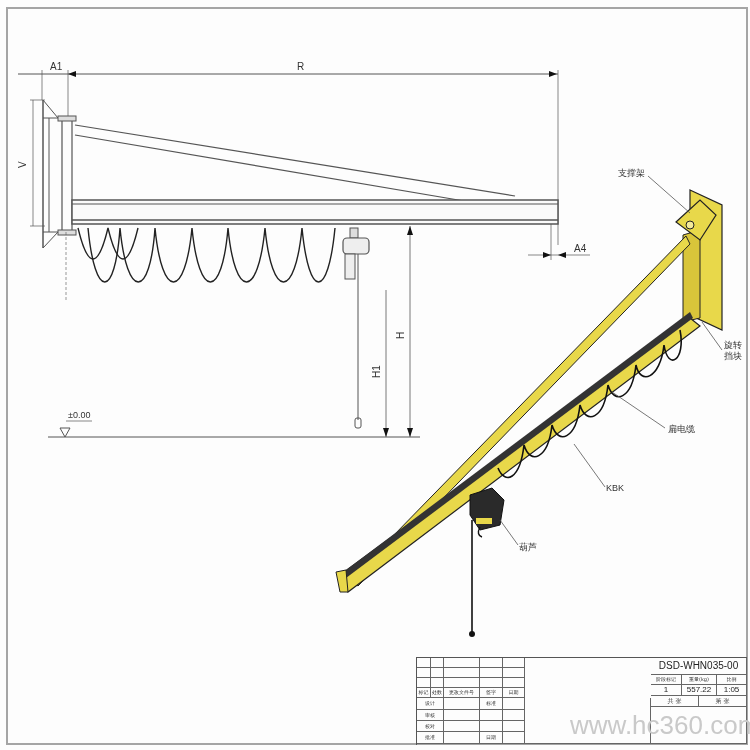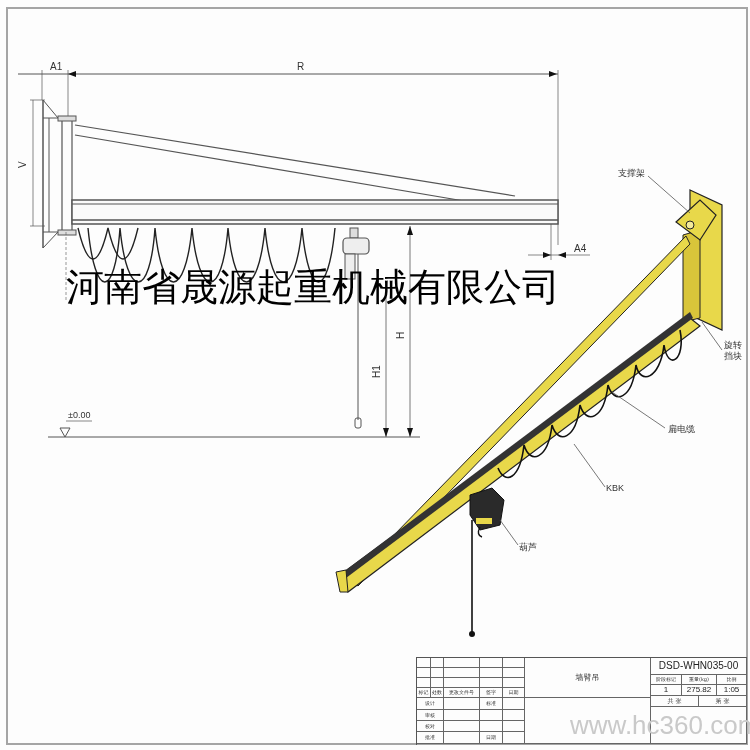--- a/index.html
+++ b/index.html
@@ -121,21 +121,20 @@
   </g>
   <text class="callout" x="618" y="176">支撑架</text>
   <text class="callout" x="724" y="350" style="writing-mode:tb"></text>
   <text class="callout" x="668" y="432">扁电缆</text>
   <text class="callout" x="606" y="491" style="font-family:'Liberation Sans',sans-serif;">KBK</text>
   <text class="callout" x="519" y="550">葫芦</text>
 </svg>
 
 <div style="position:absolute;left:724px;top:340px;width:22px;font-family:Liberation Sans, sans-serif;font-size:9px;color:#333;line-height:11px;word-break:break-all;">旋转挡块</div>
 
-<div class="company">河南省晟源起重机械有限公司</div>
 
 <div class="tb">
 
   <div class="tb-cell" style="left:0;top:0;width:14px;height:10px;"></div>
   <div class="tb-cell" style="left:14px;top:0;width:13px;height:10px;"></div>
   <div class="tb-cell" style="left:27px;top:0;width:36px;height:10px;"></div>
   <div class="tb-cell" style="left:63px;top:0;width:23px;height:10px;"></div>
   <div class="tb-cell" style="left:86px;top:0;width:22px;height:10px;"></div>
   <div class="tb-cell" style="left:0;top:10px;width:14px;height:10px;"></div>
   <div class="tb-cell" style="left:14px;top:10px;width:13px;height:10px;"></div>
@@ -164,29 +163,28 @@
   <div class="tb-cell" style="left:86px;top:52px;width:22px;height:11px;"></div>
   <div class="tb-cell" style="left:0;top:63px;width:27px;height:11px;">校对</div>
   <div class="tb-cell" style="left:27px;top:63px;width:36px;height:11px;"></div>
   <div class="tb-cell" style="left:63px;top:63px;width:23px;height:11px;"></div>
   <div class="tb-cell" style="left:86px;top:63px;width:22px;height:11px;"></div>
   <div class="tb-cell" style="left:0;top:74px;width:27px;height:12px;">批准</div>
   <div class="tb-cell" style="left:27px;top:74px;width:36px;height:12px;"></div>
   <div class="tb-cell" style="left:63px;top:74px;width:23px;height:12px;">日期</div>
   <div class="tb-cell" style="left:86px;top:74px;width:22px;height:12px;"></div>
 
-  <div class="tb-cell tb-title" style="left:108px;top:0;width:126px;height:40px;">墙臂吊</div>
   <div class="tb-cell" style="left:108px;top:40px;width:126px;height:46px;"></div>
 
   <div class="tb-cell tb-code" style="left:234px;top:0;width:96px;height:17px;">DSD-WHN035-00</div>
   <div class="tb-cell" style="left:234px;top:17px;width:31px;height:10px;">阶段标记</div>
   <div class="tb-cell" style="left:265px;top:17px;width:35px;height:10px;">重量(kg)</div>
   <div class="tb-cell" style="left:300px;top:17px;width:30px;height:10px;">比例</div>
   <div class="tb-cell tb-val" style="left:234px;top:27px;width:31px;height:11px;">1</div>
-  <div class="tb-cell tb-val" style="left:265px;top:27px;width:35px;height:11px;">275.82</div>
+  <div class="tb-cell tb-val" style="left:265px;top:27px;width:35px;height:11px;">557.22</div>
   <div class="tb-cell tb-val" style="left:300px;top:27px;width:30px;height:11px;">1:05</div>
   <div class="tb-cell" style="left:234px;top:38px;width:48px;height:11px;font-size:6px;">共  张</div>
   <div class="tb-cell" style="left:282px;top:38px;width:48px;height:11px;font-size:6px;">第  张</div>
   <div class="tb-cell" style="left:234px;top:49px;width:96px;height:37px;"></div>
 </div>
 
 <div class="watermark">www.hc360.com</div>
 </div>
 
 </body></html>

